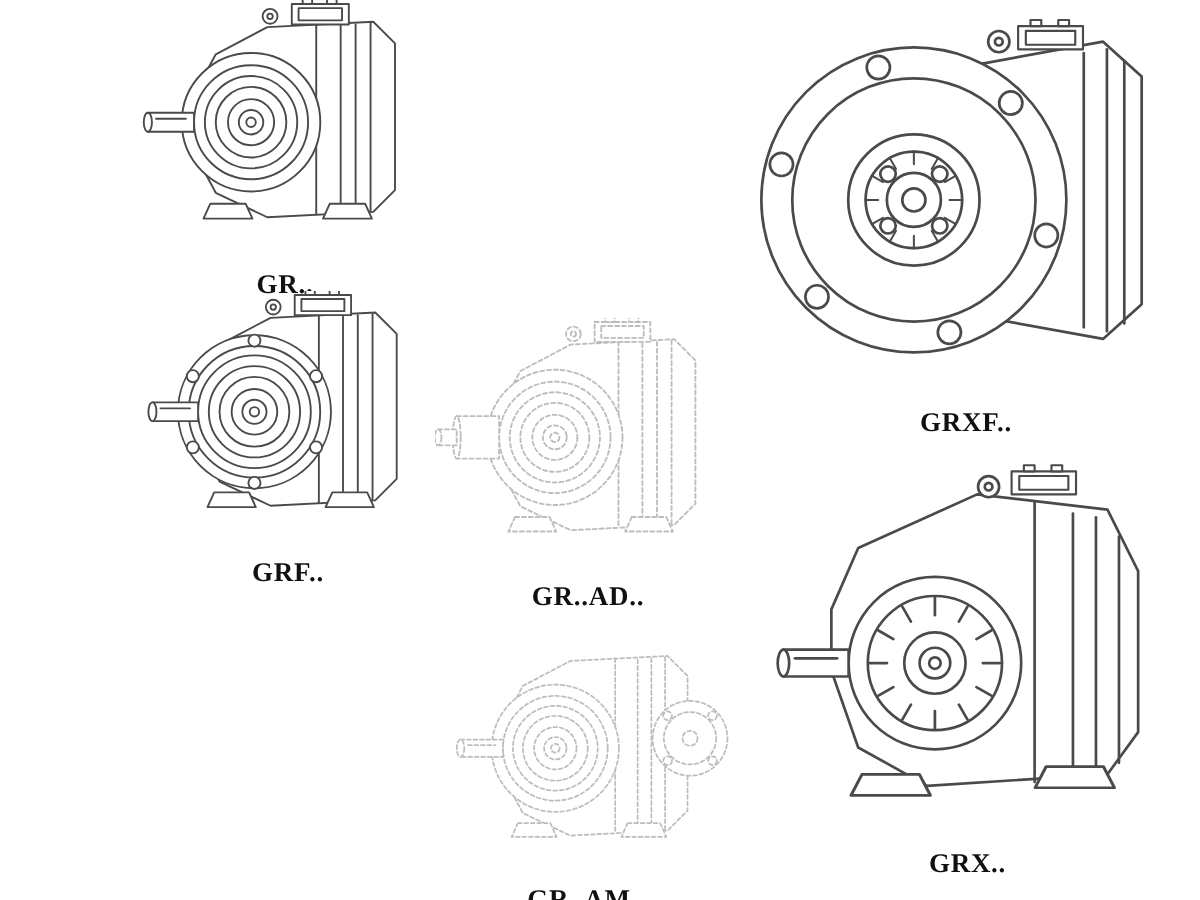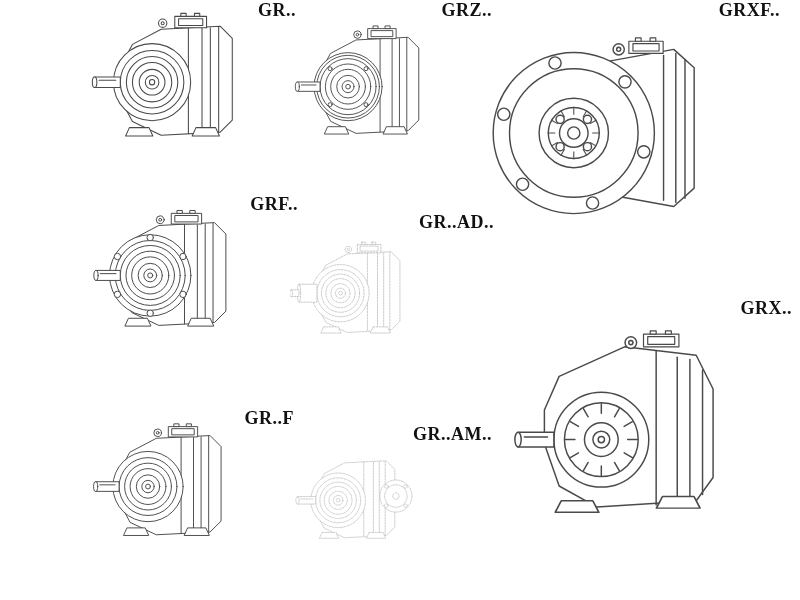--- a/index.html
+++ b/index.html
@@ -5,22 +5,22 @@
   :root{
     --line:#4a4a4a; --ghost:#bdbdbd; --label:#111111; --background:#ffffff;
   }
   html,body{margin:0;padding:0;}
   body{
     width:800px;height:600px;background:var(--background);
     font-family:"Liberation Serif", serif;
   }
   .canvas{position:relative;width:800px;height:600px;background:var(--background);overflow:hidden;}
   .cell{
-    position:absolute;margin:0;display:flex;flex-direction:row;
-    justify-content:space-between;
+    position:absolute;margin:0;display:flex;flex-direction:column;
+    align-items:center;justify-content:space-between;
   }
   .drawing{
     width:100%;height:calc(100% - 28px);
     stroke:var(--line);fill:#ffffff;stroke-width:1.4;
     stroke-linejoin:round;stroke-linecap:round;
   }
   .drawing.ghost{stroke:var(--ghost);stroke-dasharray:3 2.2;}
   .label{
     font-weight:bold;font-size:18px;color:var(--label);
     letter-spacing:0.5px;margin:0;white-space:nowrap;
@@ -91,40 +91,22 @@
       <use href="#foot-a" transform="translate(148,150)"></use>
       <use href="#topbox-a" transform="translate(120,3)"></use>
       <use href="#eyebolt-a" transform="translate(104,12)"></use>
       <circle cx="90" cy="90" r="51"></circle>
       <use href="#hub-a" transform="translate(90,90)"></use>
       <use href="#shaft-a" transform="translate(48,90)"></use>
     </svg>
     <figcaption class="label">GR..</figcaption>
   </figure>
 
-  <figure class="cell" style="left:288px;top:0;width:204px;height:208px">
-    <svg class="drawing" viewBox="0 0 230 190">
-      <use href="#sidebody-a"></use>
-      <use href="#foot-a" transform="translate(60,150)"></use>
-      <use href="#foot-a" transform="translate(148,150)"></use>
-      <use href="#topbox-a" transform="translate(120,3)"></use>
-      <use href="#eyebolt-a" transform="translate(104,12)"></use>
-      <circle cx="90" cy="90" r="51"></circle>
-      <circle cx="90" cy="90" r="47"></circle>
-      <use href="#hub-a" transform="translate(90,90)"></use>
-      <circle cx="63.1" cy="63.1" r="3"></circle>
-      <circle cx="116.9" cy="63.1" r="3"></circle>
-      <circle cx="63.1" cy="116.9" r="3"></circle>
-      <circle cx="116.9" cy="116.9" r="3"></circle>
-      <use href="#shaft-a" transform="translate(48,90)"></use>
-    </svg>
-    <figcaption class="label">GRZ..</figcaption>
-  </figure>
-
-  <figure class="cell" style="left:484px;top:0;width:296px;height:292px">
+
+  <figure class="cell" style="left:496px;top:0;width:296px;height:292px">
     <svg class="drawing" viewBox="0 0 230 190">
       <path d="M120,26 L186,14 L206,32 L206,150 L186,168 L120,156 Z"></path>
       <line x1="176" y1="20" x2="176" y2="162"></line>
       <line x1="188" y1="18" x2="188" y2="164"></line>
       <line x1="197" y1="24" x2="197" y2="160"></line>
       <use href="#topbox-a" transform="translate(142,6) scale(0.8)"></use>
       <use href="#eyebolt-a" transform="translate(132,14)"></use>
       <circle cx="88" cy="96" r="79"></circle>
       <circle cx="88" cy="96" r="63"></circle>
       <circle cx="156.6" cy="114.4" r="6"></circle>
@@ -199,33 +181,20 @@
       <circle cx="98" cy="106" r="35"></circle>
       <use href="#fins-a" transform="translate(98,106)"></use>
       <circle cx="98" cy="106" r="16"></circle>
       <circle cx="98" cy="106" r="8"></circle>
       <circle cx="98" cy="106" r="3"></circle>
       <use href="#shaft-a" transform="translate(53,106)"></use>
     </svg>
     <figcaption class="label">GRX..</figcaption>
   </figure>
 
-  <figure class="cell" style="left:86px;top:408px;width:208px;height:192px">
-    <svg class="drawing" viewBox="0 0 230 190">
-      <use href="#sidebody-a"></use>
-      <use href="#foot-a" transform="translate(60,150)"></use>
-      <use href="#foot-a" transform="translate(148,150)"></use>
-      <use href="#topbox-a" transform="translate(120,3)"></use>
-      <use href="#eyebolt-a" transform="translate(104,12)"></use>
-      <circle cx="90" cy="90" r="51"></circle>
-      <use href="#hub-a" transform="translate(90,90)"></use>
-      <use href="#shaft-a" transform="translate(48,90)"></use>
-    </svg>
-    <figcaption class="label">GR..F</figcaption>
-  </figure>
 
   <figure class="cell" style="left:290px;top:424px;width:202px;height:186px">
     <svg class="drawing ghost" viewBox="0 0 230 190">
       <use href="#sidebody-a"></use>
       <use href="#foot-a" transform="translate(60,150)"></use>
       <use href="#foot-a" transform="translate(148,150)"></use>
       <circle cx="198" cy="82" r="30"></circle>
       <circle cx="198" cy="82" r="21"></circle>
       <circle cx="198" cy="82" r="6"></circle>
       <circle cx="216" cy="100" r="3.5"></circle>

